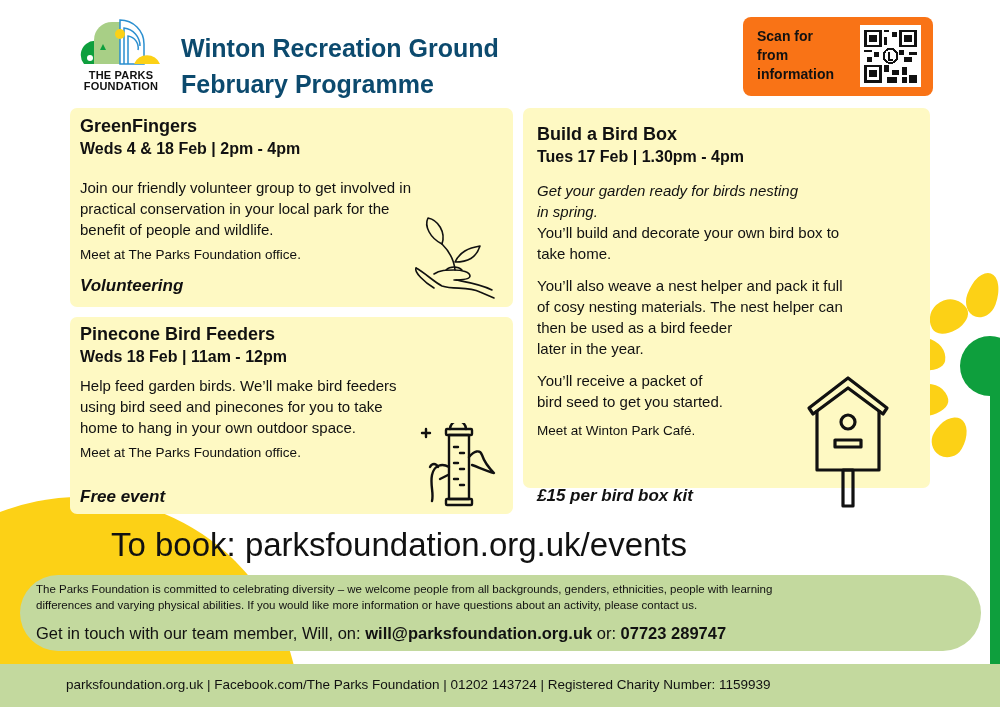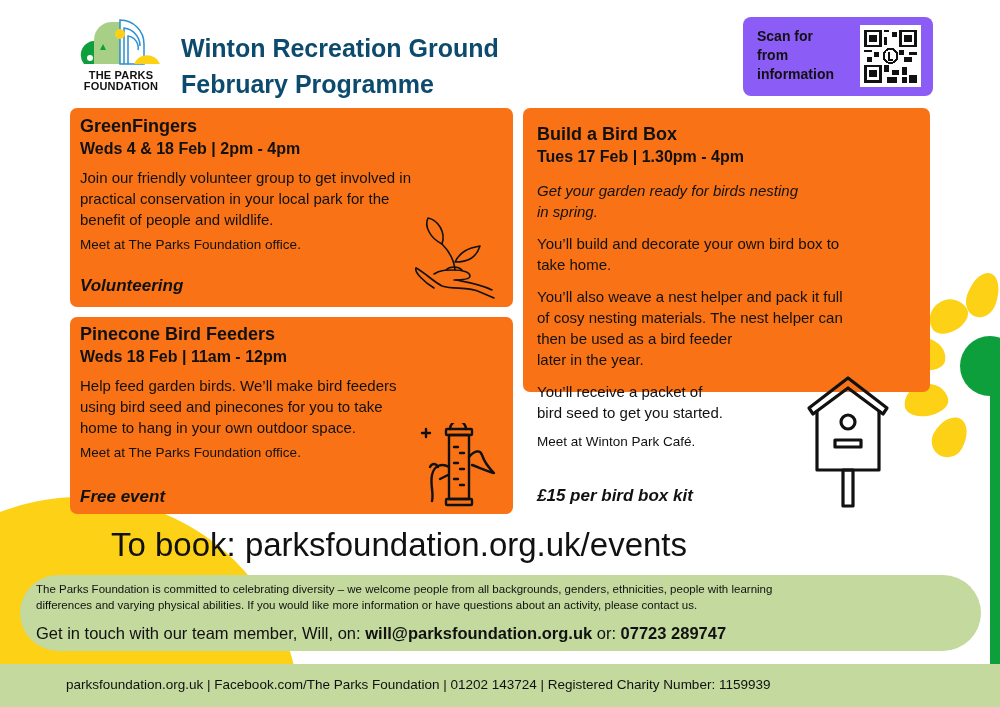--- a/index.html
+++ b/index.html
@@ -11,25 +11,25 @@
   .green-bud { position: absolute; left: 960px; top: 336px; width: 60px; height: 60px; border-radius: 50%; background: #0e9f3d; z-index: 1; }
   .petal { position: absolute; background: #fcd116; border-radius: 50% 50% 50% 50% / 60% 60% 40% 40%; z-index: 1; }
 
   .logo { position: absolute; left: 80px; top: 16px; width: 82px; height: 78px; z-index: 2; }
   .logo-text { position: absolute; left: 0; top: 54px; width: 82px; text-align: center; font-weight: 700; font-size: 11px; line-height: 11px; letter-spacing: 0.2px; }
 
   .title-block { position: absolute; left: 181px; top: 30px; z-index: 2; }
   .title-line { font-size: 25px; font-weight: 700; line-height: 36px; color: #0c4a6e; }
   .title-line.sub { font-weight: 700; font-size: 25px; }
 
-  .qr-panel { position: absolute; left: 743px; top: 17px; width: 190px; height: 79px; background: #8b5cf6; border-radius: 8px; z-index: 2; }
+  .qr-panel { position: absolute; left: 743px; top: 17px; width: 190px; height: 79px; background: #f97316; border-radius: 8px; z-index: 2; }
   .qr-label { position: absolute; left: 14px; top: 10px; width: 100px; font-weight: 700; font-size: 14px; line-height: 19px; }
   .qr-code { position: absolute; left: 117px; top: 8px; width: 61px; height: 62px; background: #fff; padding: 4px; }
 
-  .card { position: absolute; background: #f97316; border-radius: 7px; z-index: 2; }
+  .card { position: absolute; background: #fef9c3; border-radius: 7px; z-index: 2; }
   .card-title { font-size: 18px; font-weight: 700; line-height: 24px; }
   .card-when { font-size: 16px; font-weight: 700; line-height: 22px; }
   .card-body { font-size: 15px; line-height: 21px; }
   .card-meet { font-size: 13.5px; line-height: 18px; }
   .card-footer { position: absolute; left: 10px; font-size: 17px; font-weight: 700; font-style: italic; }
 
   .book { position: absolute; left: 0; width: 798px; top: 526px; text-align: center; font-size: 33px; font-weight: 400; z-index: 2; }
 
   .contact-panel { position: absolute; left: 20px; top: 575px; width: 961px; height: 76px; background: #c3d99e; border-radius: 38px; z-index: 2; }
   .diversity { position: absolute; left: 16px; top: 6px; width: 930px; font-size: 11.5px; line-height: 16px; }
@@ -111,21 +111,21 @@
       <circle cx="10.5" cy="10.5" r="2.8" fill="#fff" stroke="#111" stroke-width="0.8"></circle>
       <path d="M10 9 L10 12 L11.5 12" fill="none" stroke="#111" stroke-width="0.7"></path>
     </svg>
   </div>
 </div>
 
 <div class="card" style="left:70px;top:108px;width:443px;height:199px;">
   <div style="position:absolute;left:10px;top:6px;">
     <div class="card-title">GreenFingers</div>
     <div class="card-when">Weds 4 &amp; 18 Feb | 2pm - 4pm</div>
-    <div class="card-body" style="margin-top:7px;">
+    <div class="card-body" style="margin-top:17px;">
       <div>Join our friendly volunteer group to get involved in</div>
       <div>practical conservation in your local park for the</div>
       <div>benefit of people and wildlife.</div>
     </div>
     <div class="card-meet" style="margin-top:6px;">Meet at The Parks Foundation office.</div>
   </div>
   <div class="card-footer" style="top:168px;">Volunteering</div>
   <div style="position:absolute;left:340px;top:108px;">
     <svg width="92" height="86" viewBox="0 0 92 86" fill="none" stroke="#111" stroke-width="1.6" stroke-linecap="round" stroke-linejoin="round">
       <path d="M45 54 C44 44 40 36 32 28"></path>
@@ -159,29 +159,29 @@
       <rect x="30" y="6" width="26" height="6" rx="1"></rect>
       <rect x="33" y="12" width="20" height="64"></rect>
       <rect x="30" y="76" width="26" height="6" rx="1"></rect>
       <path d="M38 24 h4 M44 30 h4 M38 40 h4 M44 46 h4 M38 56 h4 M44 62 h4"></path>
       <path d="M33 44 C26 40 18 42 16 52 C14 62 18 70 16 78 M22 44 C20 40 16 40 14 44 M24 56 L32 52"></path>
       <path d="M53 34 C58 28 64 26 66 32 C68 38 72 44 78 50 C70 48 62 44 56 42"></path>
     </svg>
   </div>
 </div>
 
-<div class="card" style="left:523px;top:108px;width:407px;height:284px;">
+<div class="card" style="left:523px;top:108px;width:407px;height:380px;">
   <div style="position:absolute;left:14px;top:14px;">
     <div class="card-title">Build a Bird Box</div>
     <div class="card-when">Tues 17 Feb | 1.30pm - 4pm</div>
     <div class="card-body" style="margin-top:12px;font-style:italic;">
       <div>Get your garden ready for birds nesting</div>
       <div>in spring.</div>
     </div>
-    <div class="card-body" style="margin-top:11px;">
+    <div class="card-body" style="">
       <div>You’ll build and decorate your own bird box to</div>
       <div>take home.</div>
     </div>
     <div class="card-body" style="margin-top:11px;">
       <div>You’ll also weave a nest helper and pack it full</div>
       <div>of cosy nesting materials. The nest helper can</div>
       <div>then be used as a bird feeder</div>
       <div>later in the year.</div>
     </div>
     <div class="card-body" style="margin-top:11px;">

